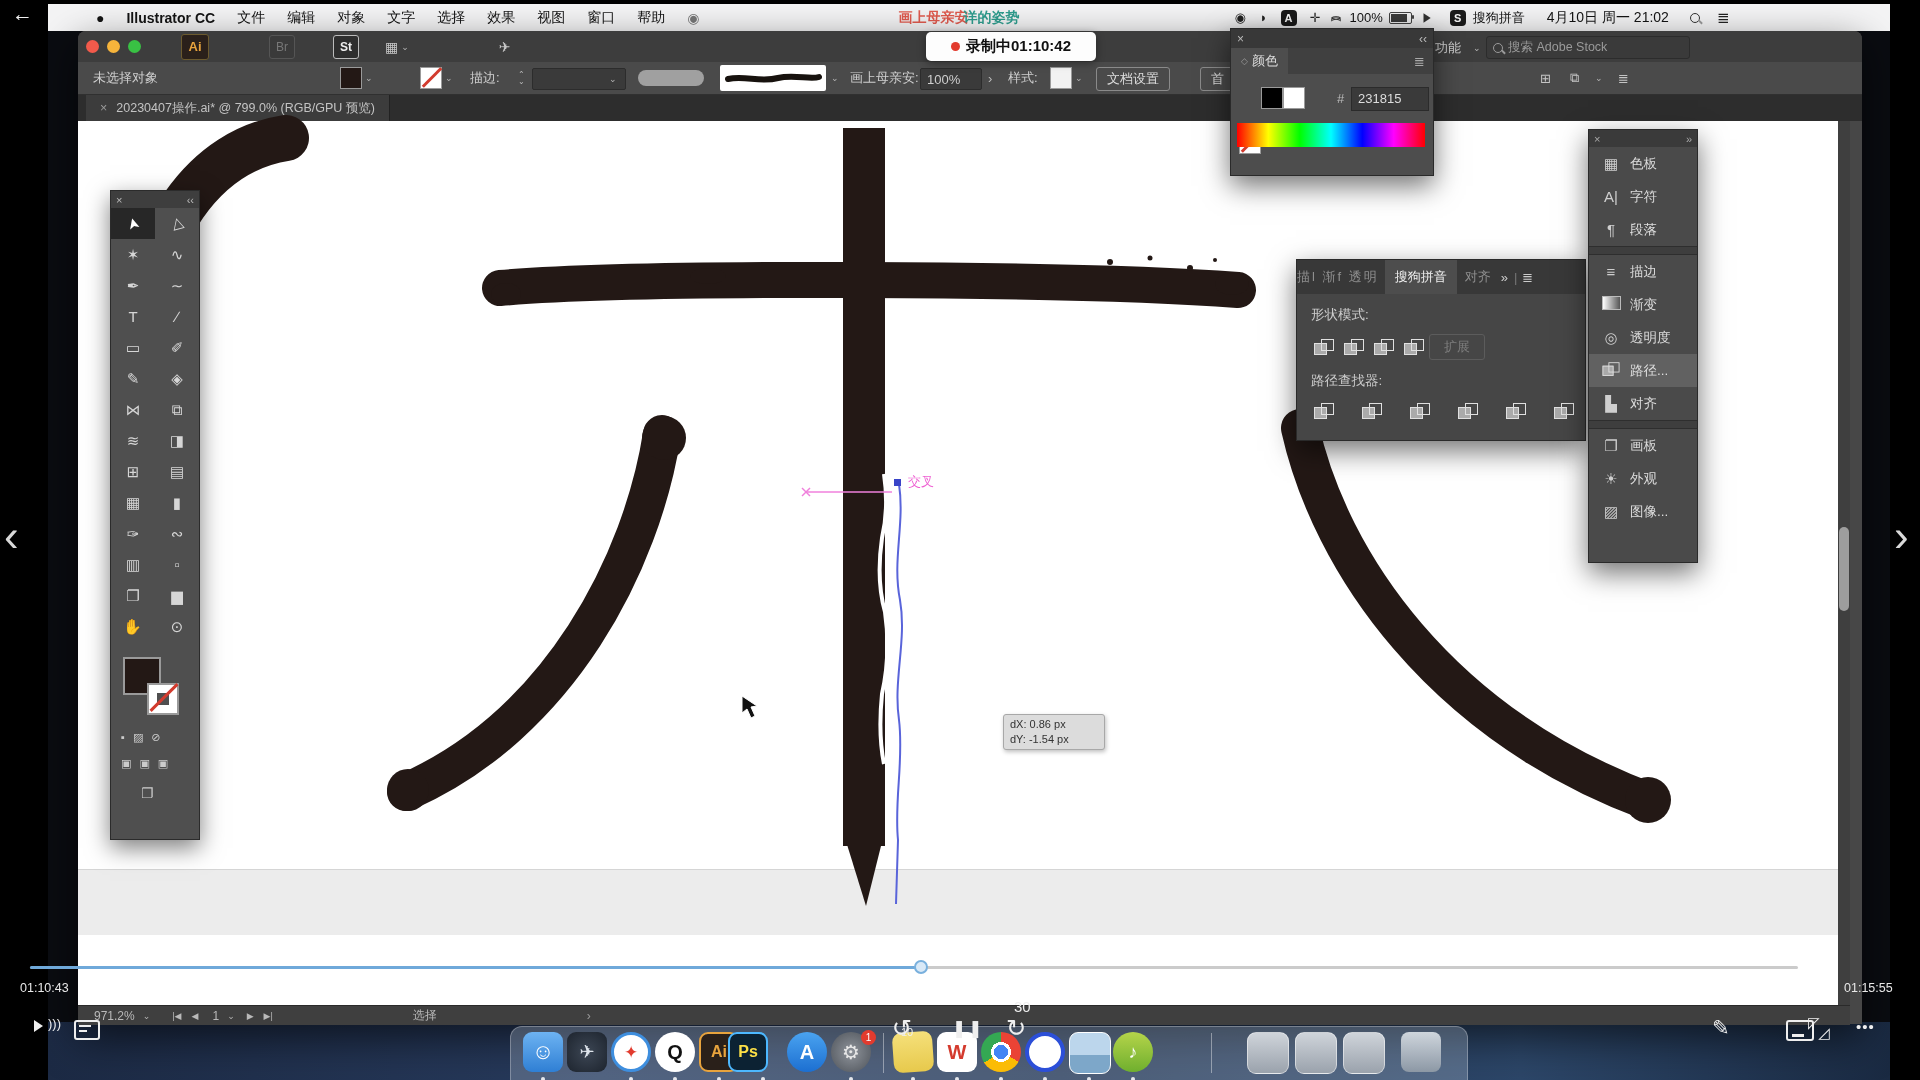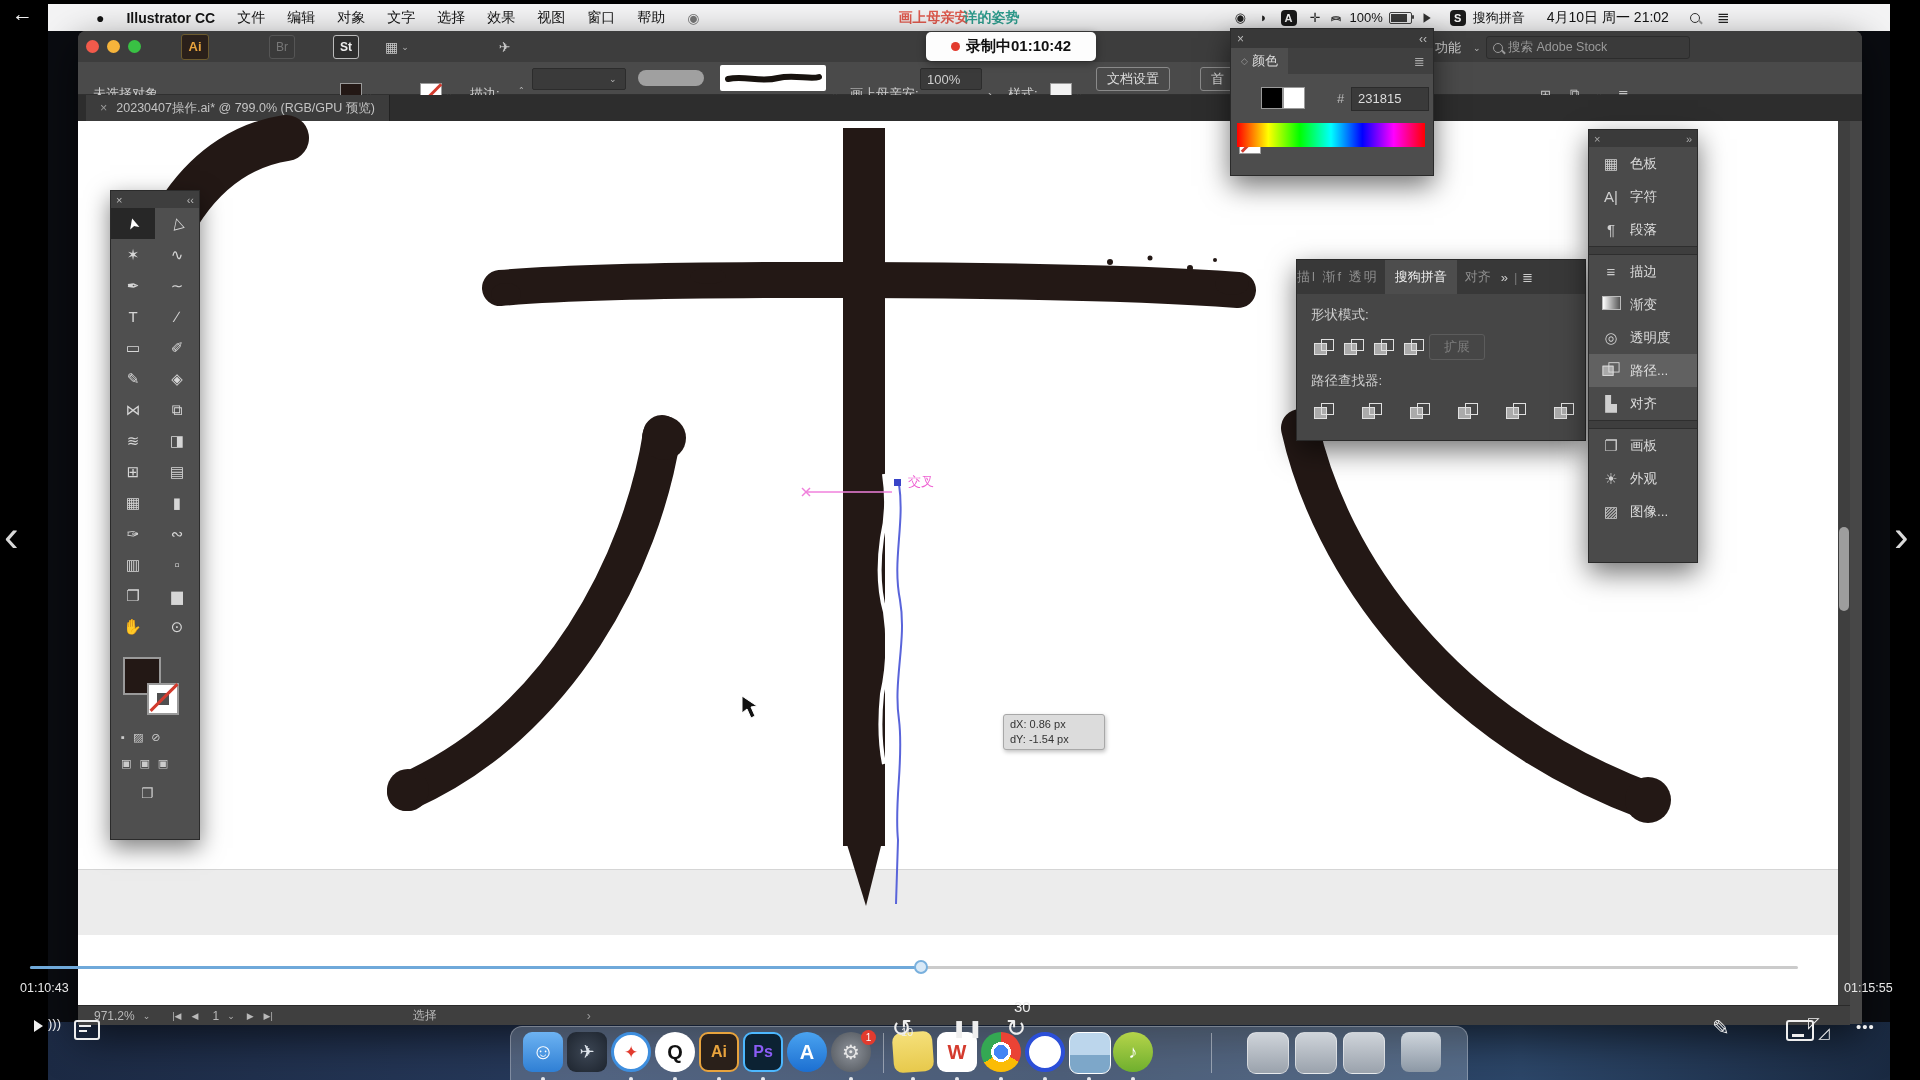--- a/index.html
+++ b/index.html
@@ -34,21 +34,21 @@
   .brlogo{width:24px;height:22px;color:#777;border:1px solid #555;font-size:12px;text-align:center;line-height:22px;border-radius:3px;margin-left:60px;background:#3a3a3a;}
   .stlogo{width:24px;height:22px;color:#eee;border:1px solid #bbb;font-size:12px;font-weight:bold;text-align:center;line-height:22px;border-radius:3px;margin-left:38px;background:#2e2e2e;}
   .tb-ic{color:#c7c7c7;font-size:14px;margin-left:26px;}
   .searchbox{position:absolute;left:1408px;top:5px;width:196px;height:21px;background:#3a3a3a;
     border:1px solid #2c2c2c;border-radius:3px;color:#9a9a9a;font-size:12.5px;display:flex;align-items:center;padding-left:6px;}
   .mag{display:inline-block;width:8px;height:8px;border:1.5px solid #9a9a9a;border-radius:50%;position:relative;margin-right:5px;}
   .mag::after{content:"";position:absolute;left:7px;top:7px;width:5px;height:1.5px;background:#9a9a9a;transform:rotate(45deg);}
   
   .optbar{left:0;top:31px;width:100%;height:32px;background:#4a4a4a;border-bottom:1px solid #303030;
     color:#cfcfcf;font-size:13px;}
-  .opt-item{position:absolute;top:16px;height:32px;display:flex;align-items:center;}
+  .opt-item{position:absolute;top:0;height:32px;display:flex;align-items:center;}
   .swatch{width:20px;height:20px;border:1px solid #9a9a9a;display:inline-block;}
   .none-diag{position:relative;background:#fff;}
   .none-diag::after{content:"";position:absolute;left:-2px;top:8px;width:26px;height:3px;background:#d23b2e;transform:rotate(-45deg);}
   .carety{color:#b5b5b5;font-size:9px;margin-left:3px;}
   .dropfield{background:#3a3a3a;border:1px solid #2c2c2c;border-radius:2px;height:20px;}
   .btn-ol{border:1px solid #8a8a8a;border-radius:3px;padding:2px 10px;color:#ddd;font-size:13px;}
   
   .tabbar{left:0;top:64px;width:100%;height:26px;background:#2d2d2d;}
   .doctab{position:absolute;left:8px;top:0;height:26px;background:#3c3c3c;border-right:1px solid #222;
     color:#c3c3c3;font-size:12.5px;display:flex;align-items:center;padding:0 14px;}
@@ -542,21 +542,21 @@
     <div class="abs dock">
       <span class="dicon" style="left:12px;background:linear-gradient(180deg,#6db3f2,#2f7fd4);color:#fff;font-size:22px">☺</span>
       <span class="ddot" style="left:30px"></span>
       <span class="dicon" style="left:56px;background:radial-gradient(circle,#3c4654,#1d242e);color:#dfe5ec;font-size:18px">✈</span>
       <span class="dicon" style="left:100px;background:#fff;border:3px solid #3e8ede;border-radius:50%;box-sizing:border-box;color:#e23b2e;font-size:17px">✦</span>
       <span class="ddot" style="left:118px"></span>
       <span class="dicon" style="left:144px;background:#fff;border-radius:50%;color:#111;font-size:20px">Q</span>
       <span class="ddot" style="left:162px"></span>
       <span class="dicon" style="left:188px;background:#2a201a;border:2px solid #e8a33d;box-sizing:border-box;color:#e8a33d;font-size:16px">Ai</span>
       <span class="ddot" style="left:206px"></span>
-      <span class="dicon" style="left:232px;background:#0c2233;border:2px solid #4db8ff;box-sizing:border-box;color:#8b5cf6;font-size:16px">Ps</span>
+      <span class="dicon" style="left:217px;background:#0c2233;border:2px solid #4db8ff;box-sizing:border-box;color:#fde047;font-size:16px">Ps</span>
       <span class="ddot" style="left:250px"></span>
       <span class="dicon" style="left:276px;background:linear-gradient(180deg,#4aa3f0,#1c6fd1);border-radius:50%;color:#fff;font-size:20px">A</span>
       <span class="dicon" style="left:320px;background:radial-gradient(circle,#8f949b,#4d5259);border-radius:50%;color:#e8e8e8;font-size:20px">⚙</span>
       <span class="abs" style="left:350px;top:3px;width:15px;height:15px;border-radius:50%;background:#e23b2e;color:#fff;font-size:10px;text-align:center;line-height:15px">1</span>
       <span class="ddot" style="left:338px"></span>
       <span class="dsep" style="left:372px"></span>
       <span class="dicon" style="left:382px;background:linear-gradient(180deg,#f5e07a,#e7c94c);transform:rotate(-4deg)"></span>
       <span class="ddot" style="left:400px"></span>
       <span class="dicon" style="left:426px;background:#fff;color:#d43b2e;font-size:20px">W</span>
       <span class="ddot" style="left:444px"></span>

